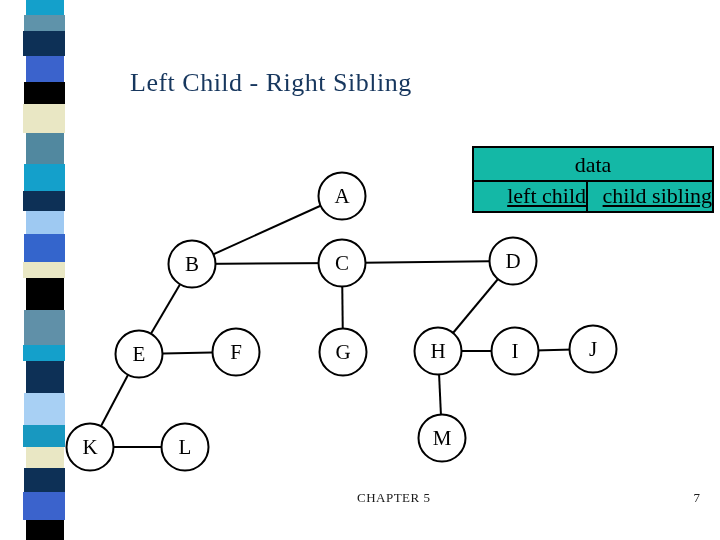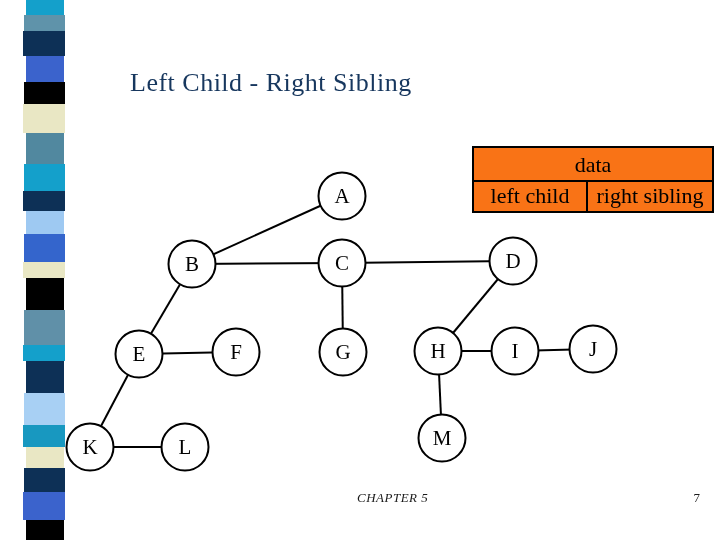--- a/index.html
+++ b/index.html
@@ -37,53 +37,52 @@
   }
 
   
   .node-table {
     position: absolute;
     left: 472px;
     top: 146px;
     width: 242px;
     height: 67px;
     border: 2px solid #000;
-    background: #f97316;
+    background: #14b8a6;
     font-size: 22px;
     color: #000;
   }
   .nt-header {
     height: 34px;
     line-height: 33px;
     text-align: center;
     border-bottom: 2px solid #000;
   }
   .nt-row { display: flex; height: 29px; }
-  .nt-cell { line-height: 28px; text-align: center; overflow: hidden; white-space: nowrap; }
+  .nt-cell { line-height: 28px; text-align: right; overflow: hidden; white-space: nowrap; text-decoration: underline; }
   .nt-cell.left  { width: 114px; border-right: 2px solid #000; }
   .nt-cell.right { flex: 1; }
 
   
   .tree-svg { position: absolute; left: 0; top: 0; }
   .tree-svg text {
     font-family: "Liberation Serif", serif;
     font-size: 21px;
     fill: #000;
     text-anchor: middle;
   }
 
   
   .footer-chapter {
     position: absolute;
     left: 357px;
     top: 490px;
     font-size: 13px;
     color: #1a1a1a;
     letter-spacing: 0.5px;
-    font-style: italic;
   }
   .footer-page {
     position: absolute;
     right: 20px;
     top: 490px;
     font-size: 13px;
     color: #1a1a1a;
   }
 </style>
 </head>
@@ -113,21 +112,21 @@
     <div class="ribbon-block" style="height: 28px; background: rgb(59, 99, 204);"></div>
     <div class="ribbon-block" style="height: 20px; background: rgb(0, 0, 0);"></div>
   </div>
 
 <div class="slide-title" style="color: rgb(23, 55, 94);">Left Child - Right Sibling</div>
 
 <div class="node-table">
   <div class="nt-header">data</div>
   <div class="nt-row">
     <div class="nt-cell left">left child</div>
-    <div class="nt-cell right">right sibling</div>
+    <div class="nt-cell right">child sibling</div>
   </div>
 </div>
 
 <svg class="tree-svg" width="720" height="540" viewBox="0 0 720 540">
   <g stroke="#000" stroke-width="2">
     <line x1="342" y1="196" x2="192" y2="264"></line>
     <line x1="192" y1="264" x2="342" y2="263"></line>
     <line x1="342" y1="263" x2="513" y2="261"></line>
     <line x1="192" y1="264" x2="139" y2="354"></line>
     <line x1="139" y1="354" x2="236" y2="352"></line>

